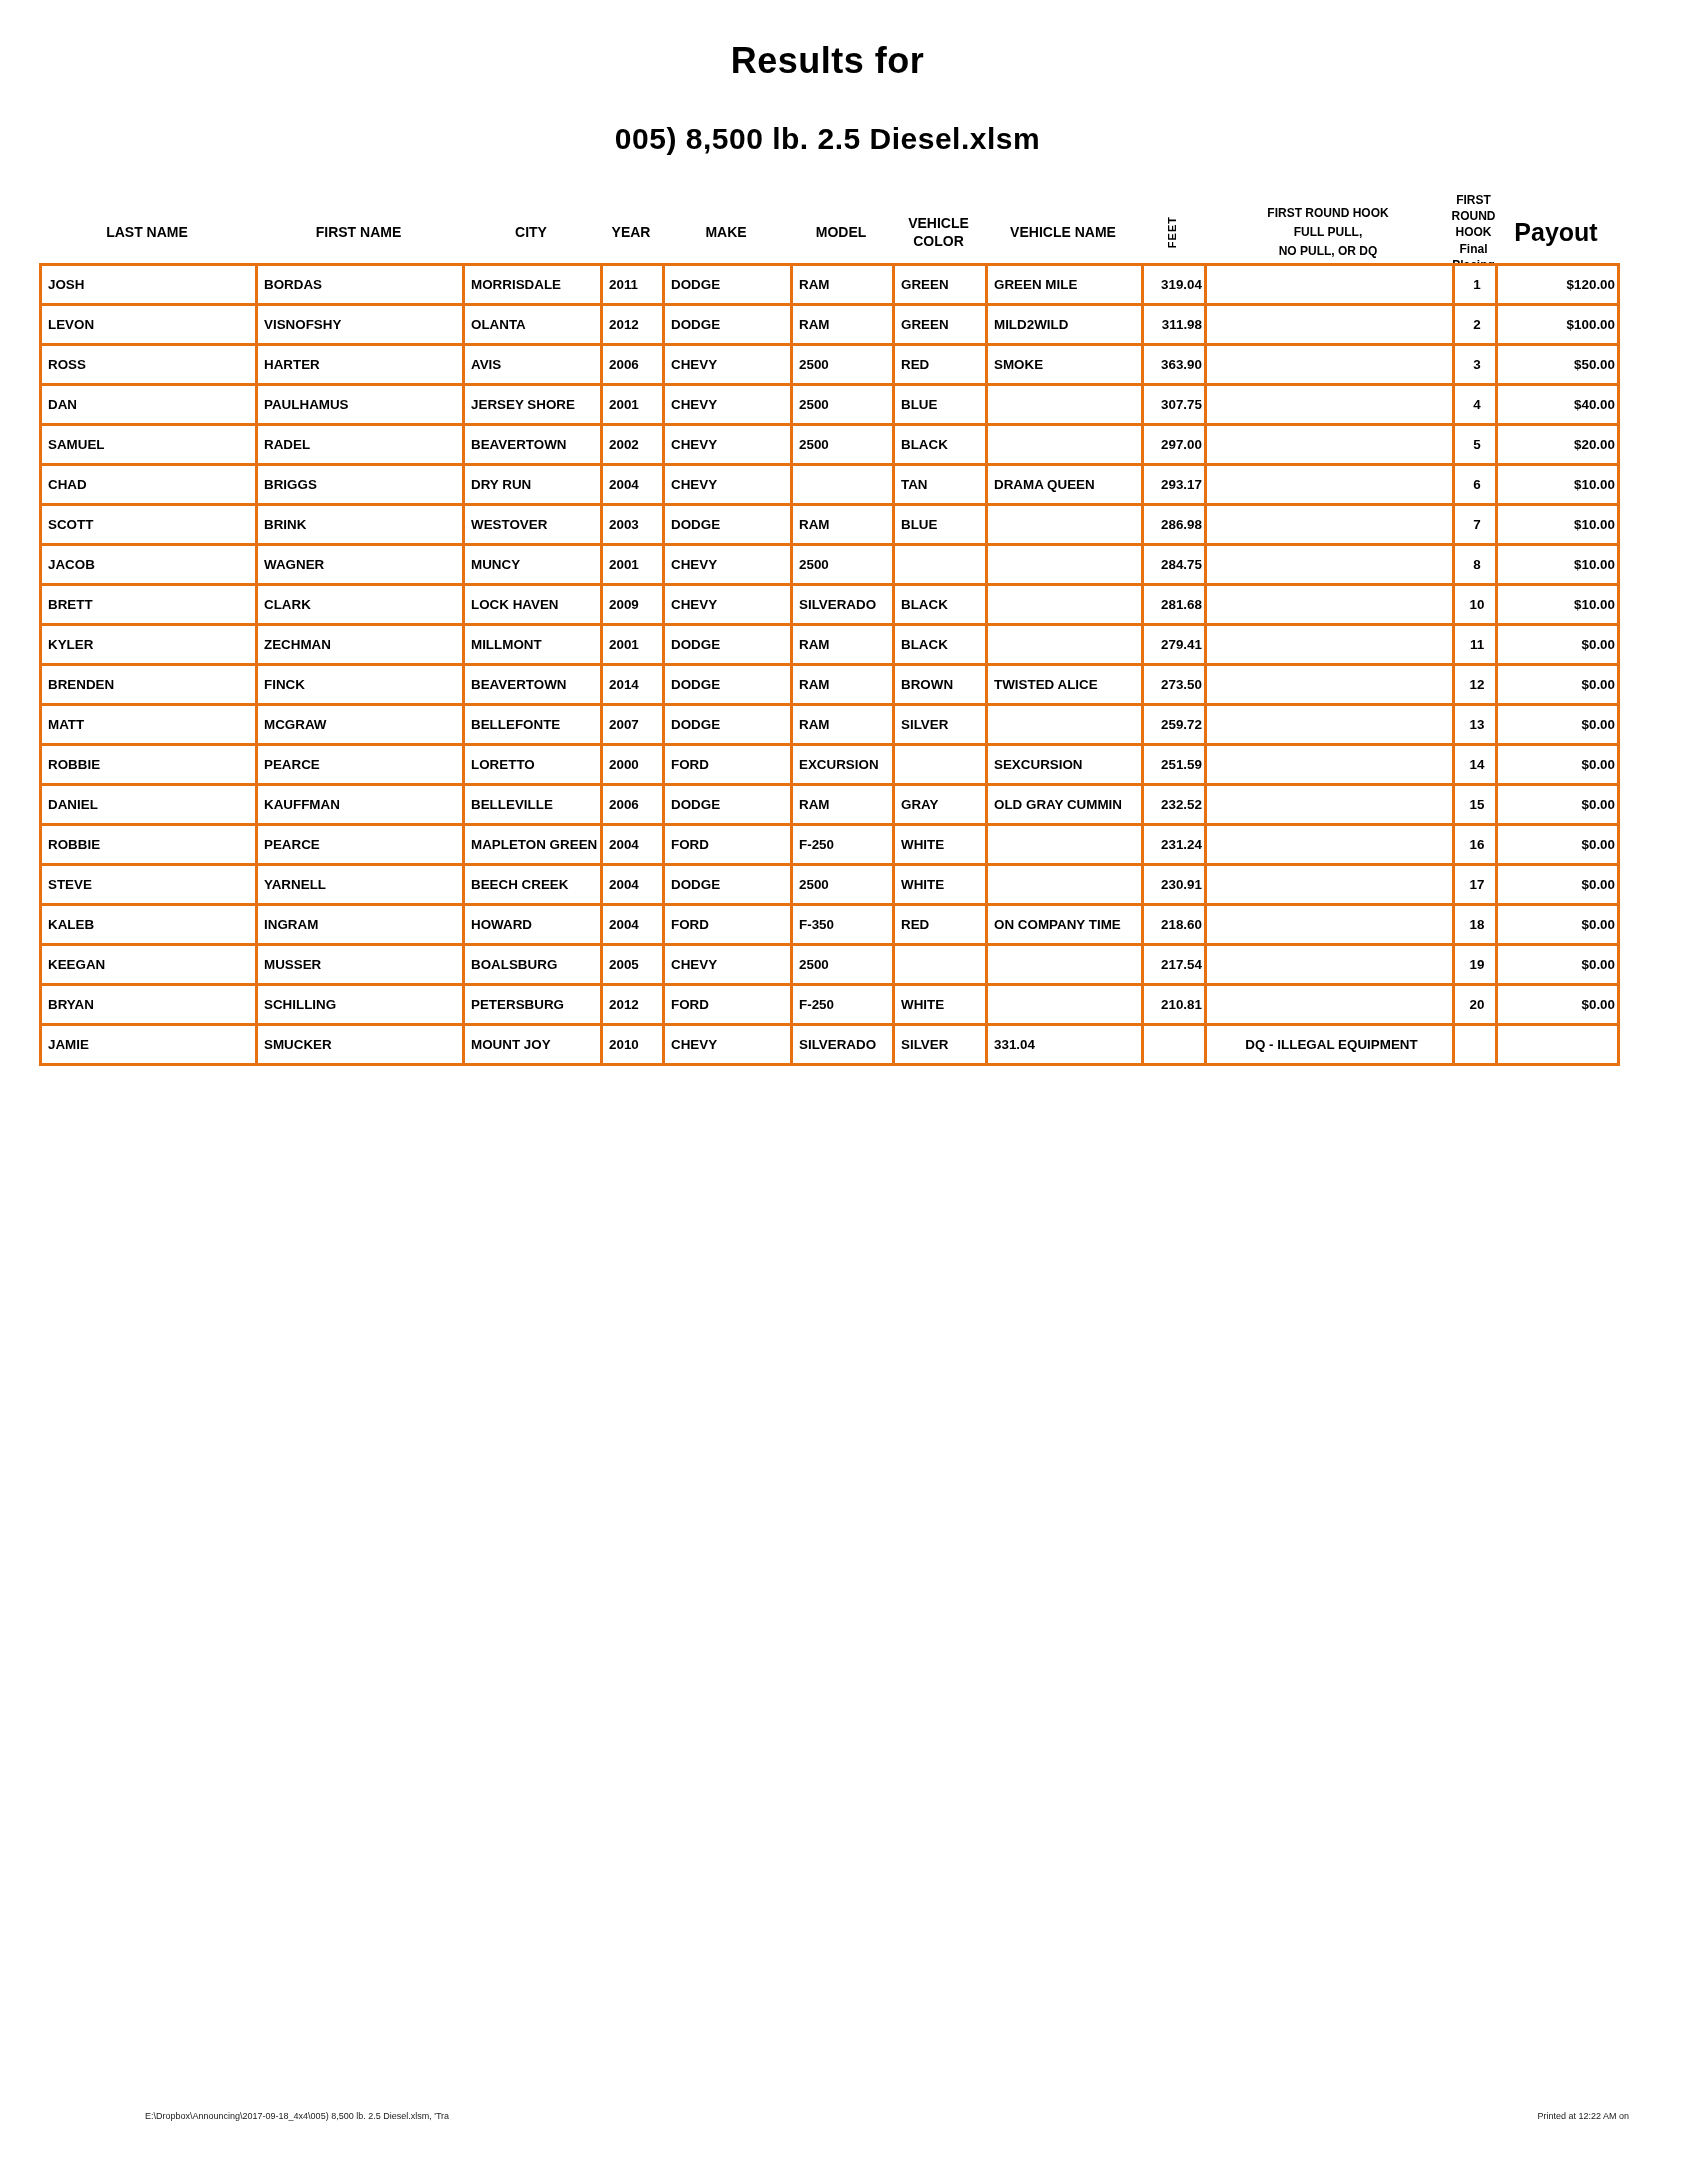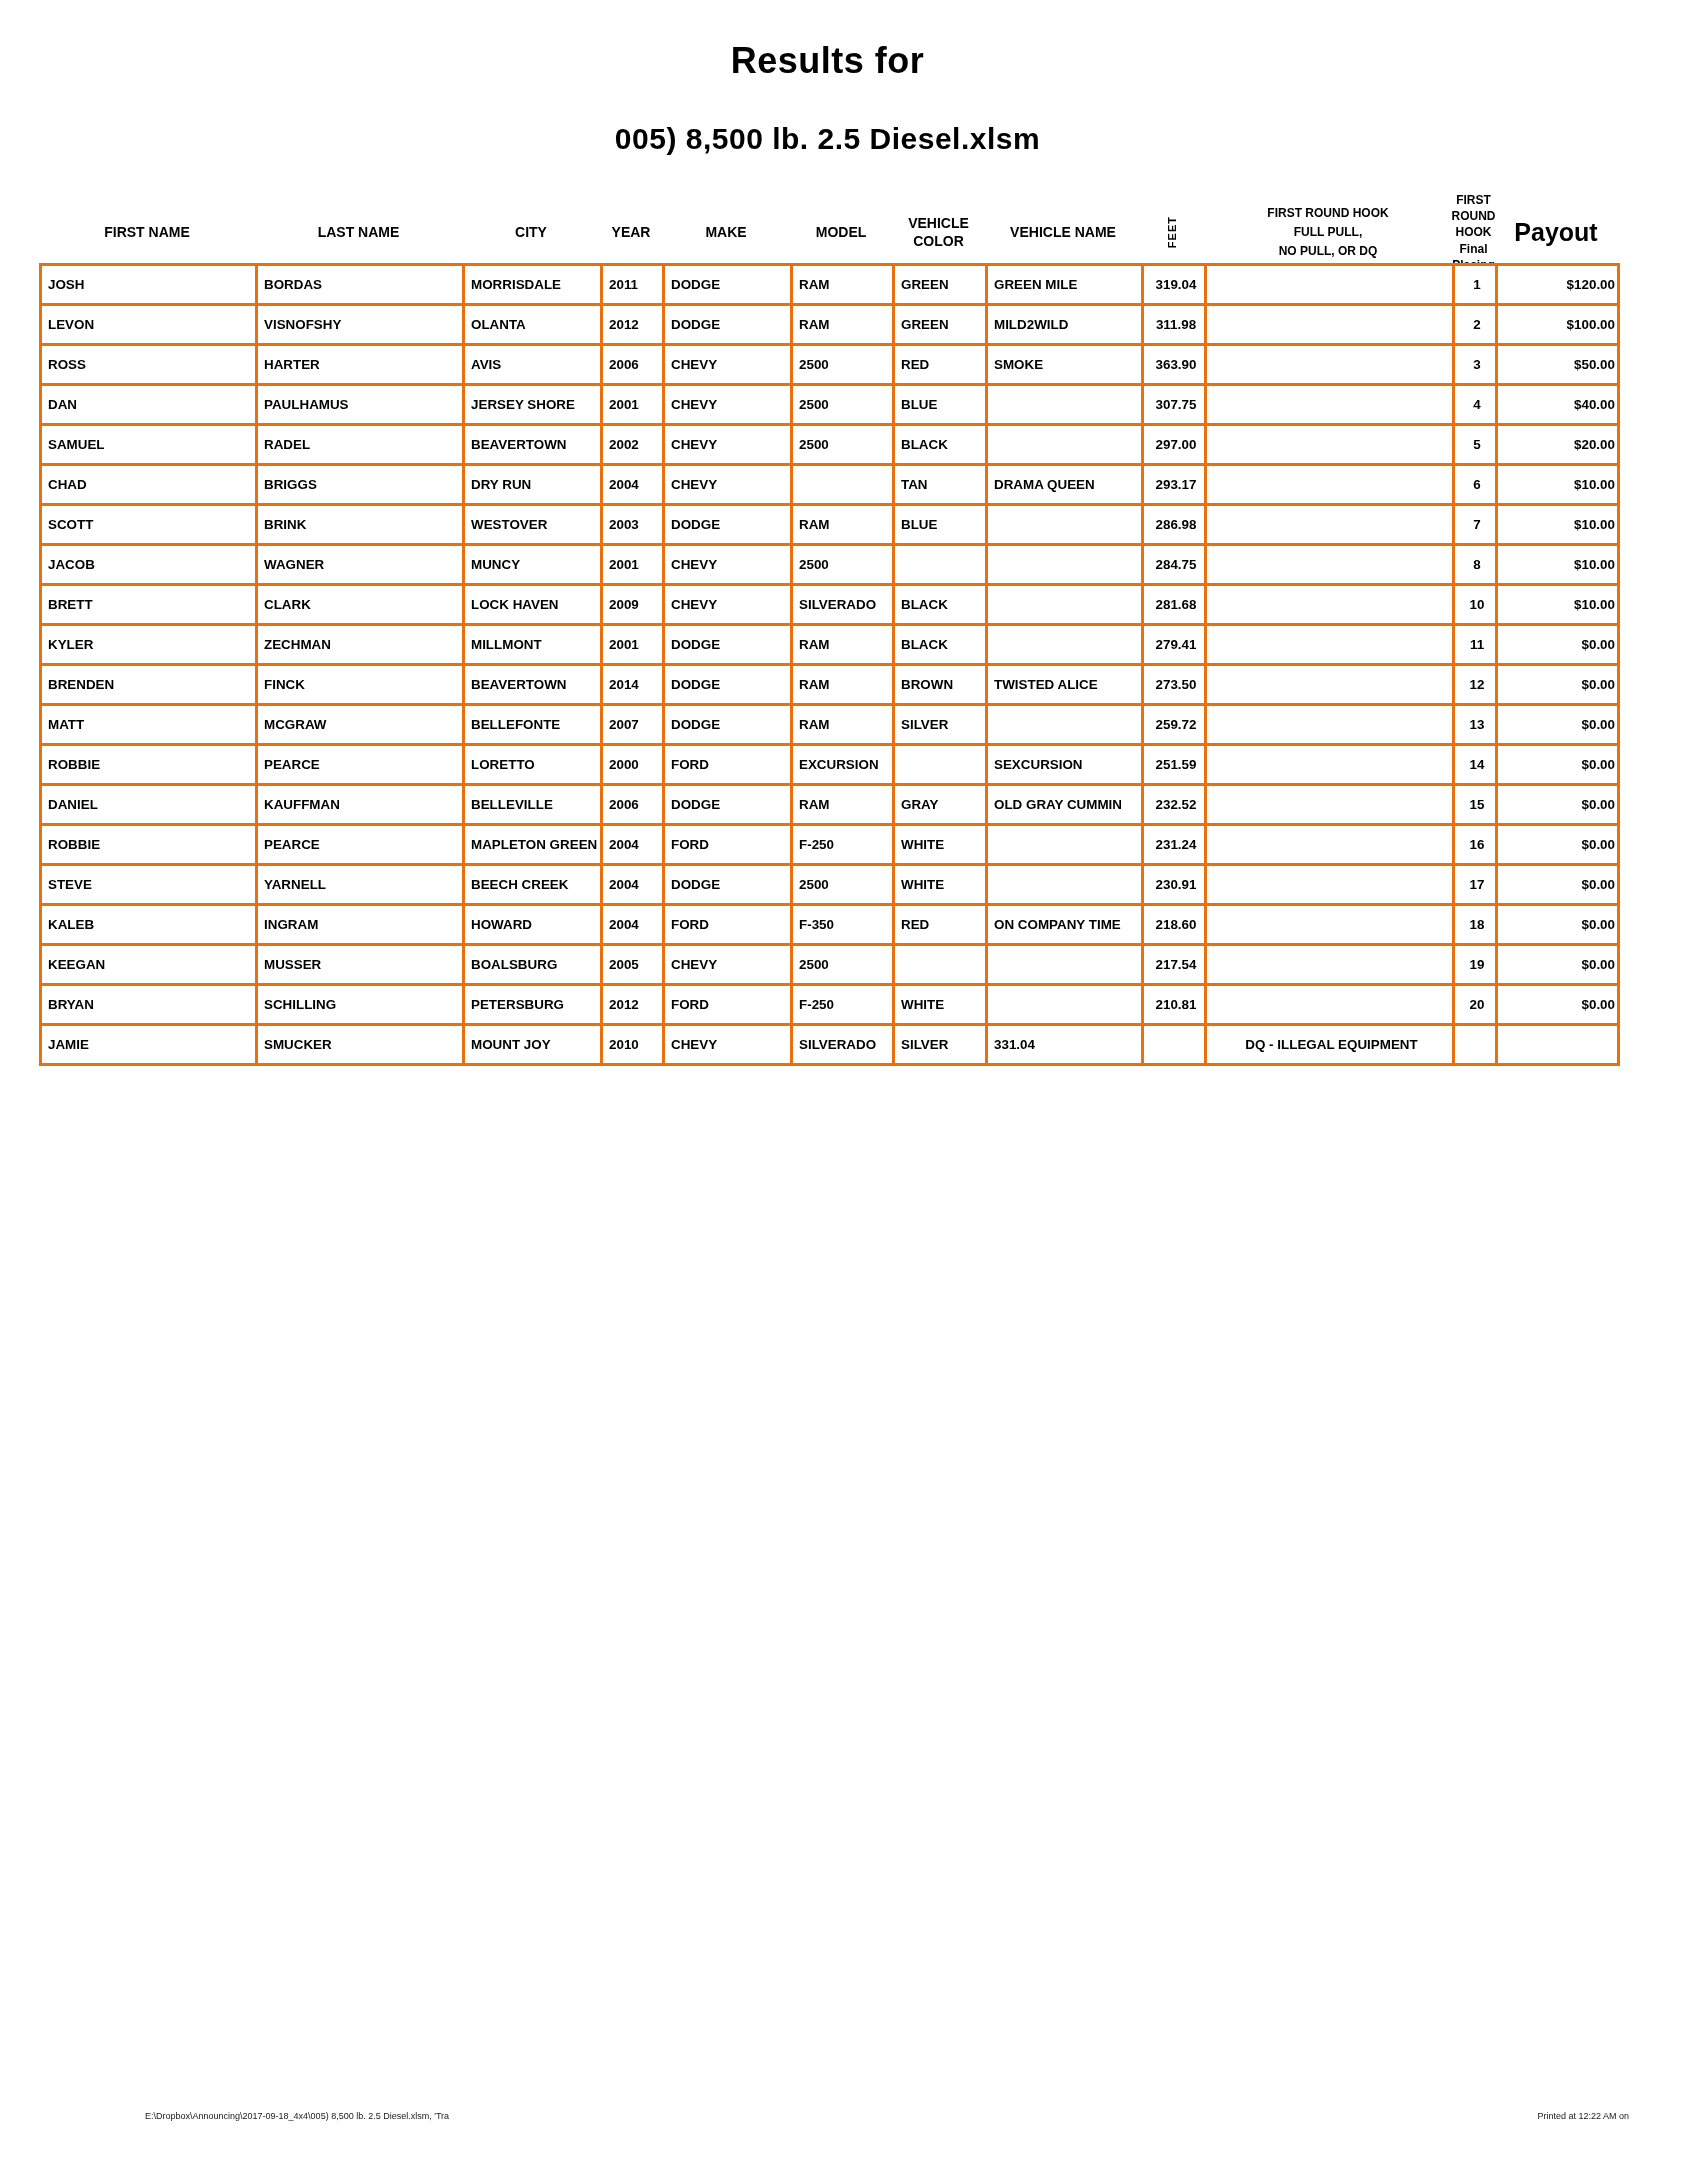--- a/index.html
+++ b/index.html
@@ -15,39 +15,39 @@
   .hcell{display:flex;align-items:center;justify-content:center;text-align:center;
          font-weight:bold;font-size:14px;line-height:1.35;white-space:pre-line;height:100%;}
   .hcell.hook{font-size:12px;line-height:1.6;}
   .hcell.placing{font-size:12px;line-height:1.35;}
   .hcell.payout{font-size:25px;}
   .hcell.feet span{writing-mode:vertical-rl;transform:rotate(180deg);font-size:11px;letter-spacing:1px;}
 
   table.results{position:absolute;left:39px;top:263px;width:1577px;border-collapse:collapse;table-layout:fixed;}
   table.results td{border:3px solid #E7710F;height:37px;font-size:13.4px;font-weight:bold;
                    padding:0 2px 0 6px;overflow:hidden;white-space:nowrap;vertical-align:middle;background:#fff;}
-  td.num{text-align:center;padding-right:4px;padding-left:2px;}
+  td.num{text-align:right;padding-right:4px;padding-left:2px;}
   td.center{text-align:center;padding:0;}
   td.money{text-align:right;padding-right:9px;margin-top:12px;}
 
   .footer{position:absolute;top:2111px;left:0;width:1683px;font-size:9px;color:#1a1a1a;}
   .footer .fl{position:absolute;left:104px;top:0;margin-left:41px;}
   .footer .fr{position:absolute;right:54px;top:0;}
 </style>
 </head>
 <body>
 
 <div class="title-wrap">
   <div class="title-line1">Results for</div>
   <div class="title-line2">005) 8,500 lb. 2.5 Diesel.xlsm</div>
 </div>
 
 <div class="header-row grid-cols">
+  <div class="hcell">LAST NAME</div>
   <div class="hcell">FIRST NAME</div>
-  <div class="hcell">LAST NAME</div>
   <div class="hcell">CITY</div>
   <div class="hcell">YEAR</div>
   <div class="hcell">MAKE</div>
   <div class="hcell">MODEL</div>
   <div class="hcell">VEHICLE
 COLOR</div>
   <div class="hcell">VEHICLE NAME</div>
   <div class="hcell feet"><span>FEET</span></div>
   <div class="hcell hook">FIRST ROUND HOOK
 FULL PULL,

